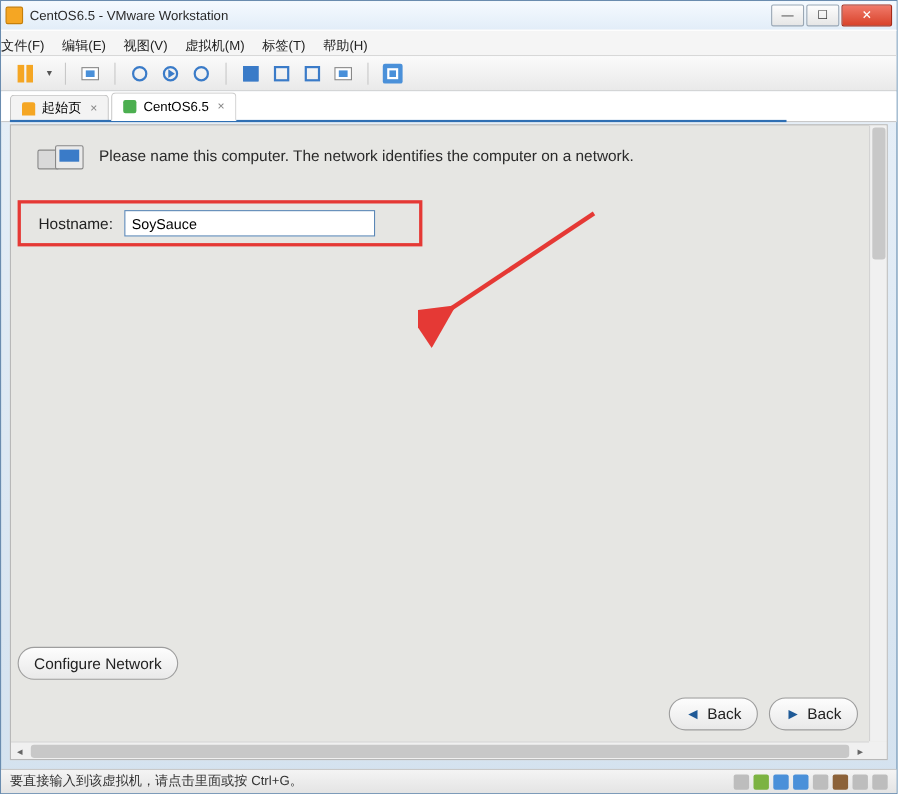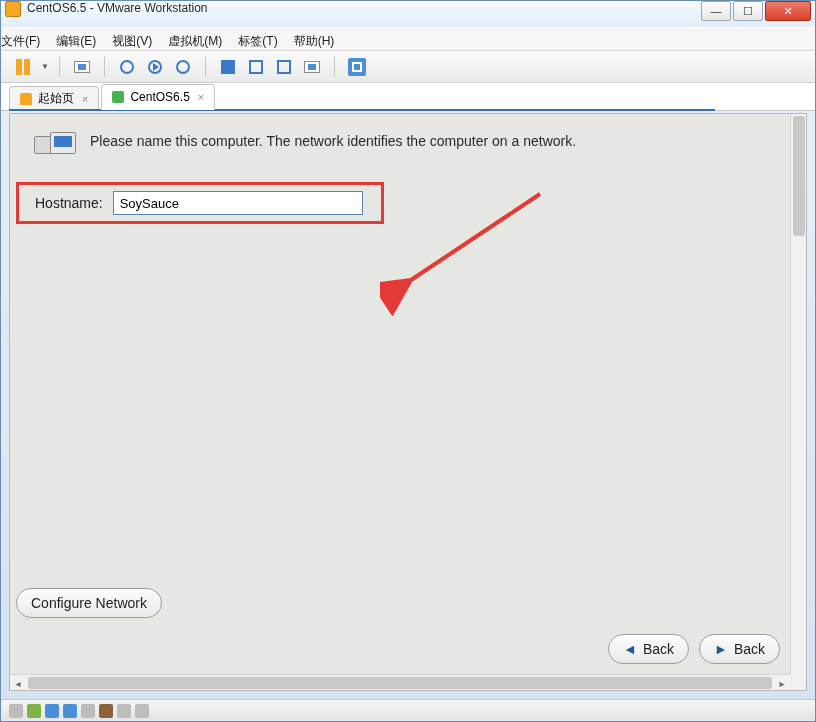--- a/index.html
+++ b/index.html
@@ -14,21 +14,21 @@
     position: relative;
   }
   
   .win {
     position: absolute; inset: 0;
     background: linear-gradient(#e8f0f8, #d4e2ef);
     border: 1px solid #6a8caf;
   }
   .titlebar {
     height: 26px;
-    display: flex; 
+    display: flex; align-items: center;
     padding: 0 4px;
     background: linear-gradient(#f5faff, #e2edf8);
   }
   .titlebar .app-icon {
     width: 16px; height: 16px; margin-right: 6px;
     background: #f5a623; border: 1px solid #c57f0a; border-radius: 2px;
   }
   .titlebar .title { color: #2a2a2a; flex: 1; }
   .win-btns { display: flex; gap: 0; }
   .win-btn {
@@ -104,21 +104,21 @@
   .comp-icon .m2::after{content:"";position:absolute;left:3px;top:3px;right:3px;bottom:6px;background:#3a7bc8;}
   .blurb-text{font-size:14px;line-height:1.35;color:#2a2a2a;}
 
   .hn-box {
     border:3px solid #e53935; padding:6px 16px;
     width:368px; display:flex; align-items:center; gap:10px;
     margin-left:-6px;
   }
   .hn-label{font-size:14px;color:#222;}
   .hn-input{
-    width:250px;height:24px;border:1px solid #5b87b6;padding:0 6px;
+    width:228px;height:24px;border:1px solid #5b87b6;padding:0 6px;
     font-size:13px;background:#fff;outline:none;
   }
 
   .arrow-svg{position:absolute;left:370px;top:50px;pointer-events:none;}
 
   .cfg-btn, .nav-btn{
     height:30px;padding:0 14px;font-size:14px;
     background:linear-gradient(#fdfdfd,#e9e9e9);
     border:1px solid #9e9e9e;border-radius:15px;
     display:inline-flex;align-items:center;gap:6px;color:#222;
@@ -261,20 +261,21 @@
     </div>
     <div class="scrolltrack-h">
       <span class="scroll-arrow">◂</span>
       <div class="scroll-thumb-h"></div>
       <span class="scroll-arrow" style="position:absolute;right:0;">▸</span>
     </div>
     <div class="scroll-corner"></div>
   </div>
 
   <div class="statusbar">
+    <span>要直接输入到该虚拟机，请点击里面或按 Ctrl+G。</span>
     <span class="tray">
       <i class="a"></i>
       <i class="b"></i>
       <i class="c"></i>
       <i class="d"></i>
       <i class="e"></i>
       <i class="f"></i>
       <i class="g"></i>
       <i class="h"></i>
     </span>

